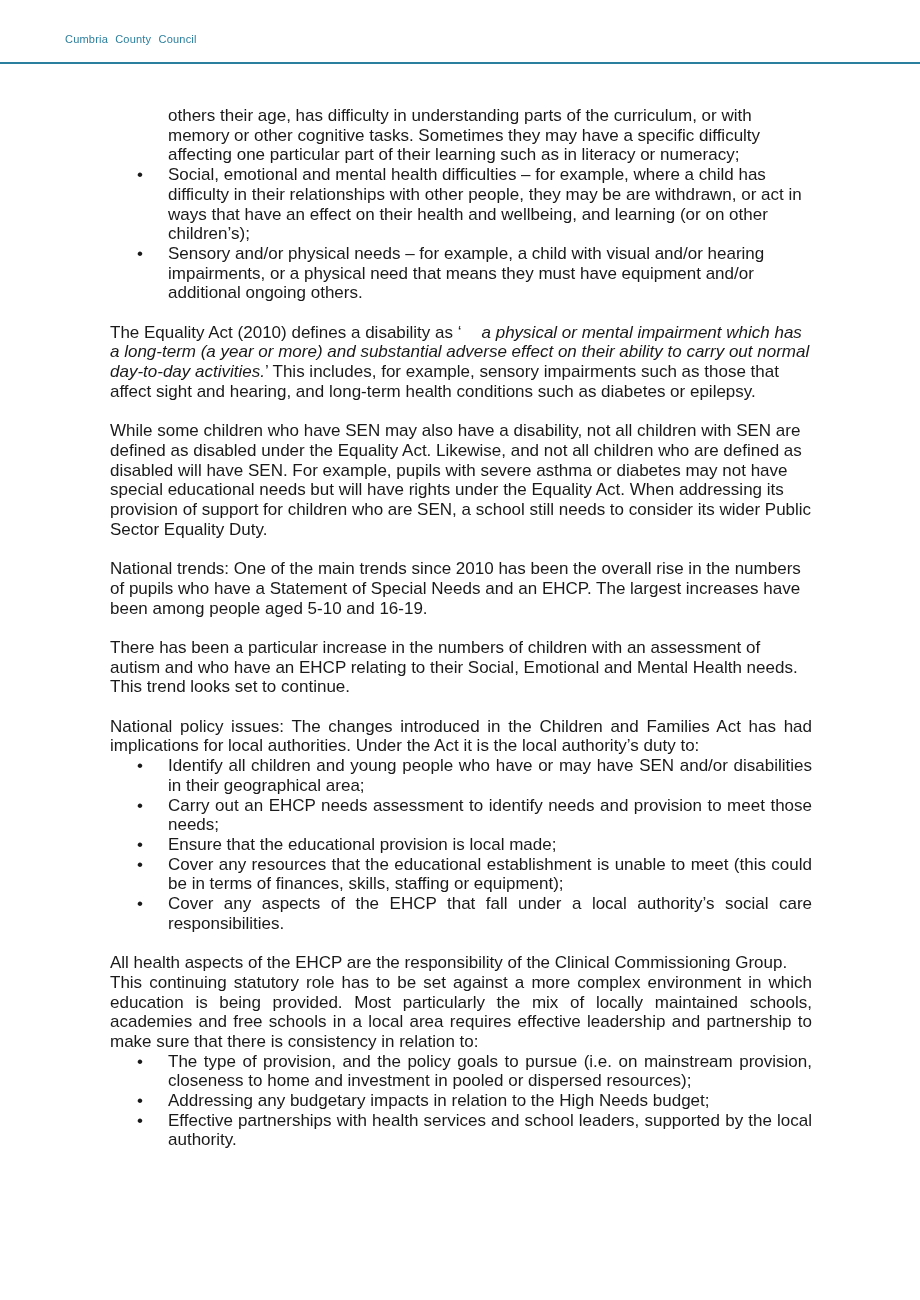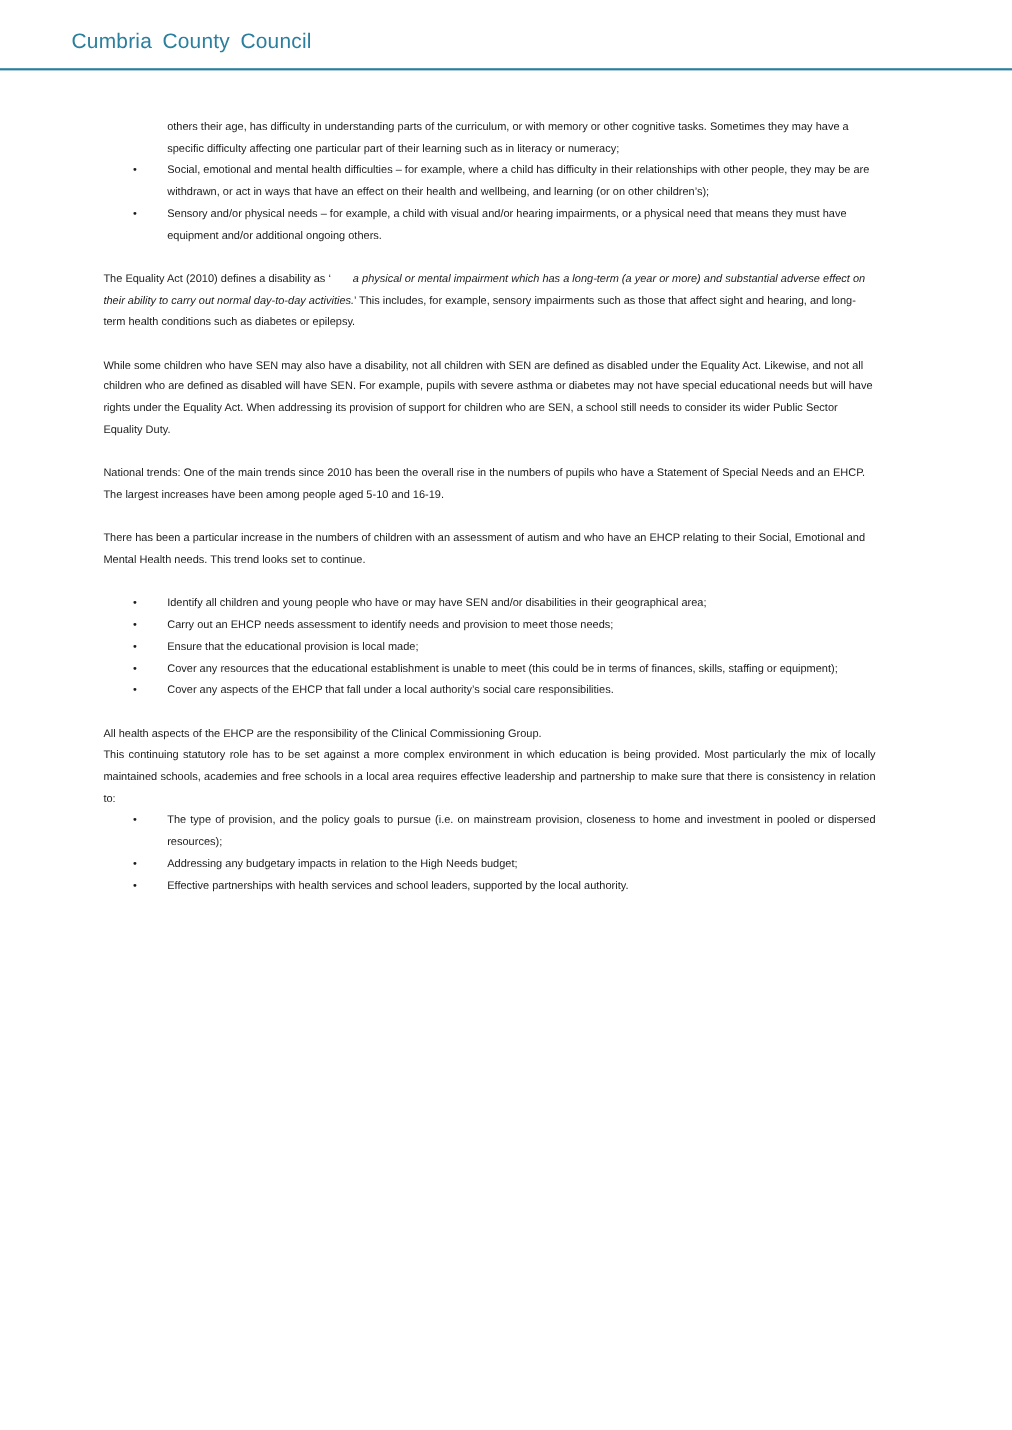--- a/index.html
+++ b/index.html
@@ -9,38 +9,38 @@
     height: 1300px;
     background: #ffffff;
     overflow: hidden;
     font-family: "Liberation Sans", "DejaVu Sans", sans-serif;
     color: #1a1a1a;
   }
   .header-title {
     position: absolute;
     left: 65px;
     top: 30px;
-    font-size: 19px;
+    font-size: 11px;
     line-height: 18px;
     word-spacing: 4px;
     letter-spacing: 0.2px;
   }
   .header-rule {
     position: absolute;
     left: 0;
     top: 62px;
     width: 920px;
     height: 2px;
   }
   .content {
     position: absolute;
-    left: 94px;
+    left: 110px;
     top: 106px;
     width: 702px;
-    font-size: 10px;
+    font-size: 17px;
     line-height: 19.7px;
   }
   .content p, .content ul {
     margin: 0 0 19.7px 0;
     padding: 0;
   }
   .content p.tight, .content ul.tight { margin-bottom: 0; }
   .content .justify { text-align: justify; }
   .content ul { list-style: none; }
   .content li {
@@ -66,20 +66,21 @@
   <div class="content">
       <ul>
         <li class="nobullet"><span>others their age, has difficulty in understanding parts of the curriculum, or with memory or other cognitive tasks. Sometimes they may have a specific difficulty affecting one particular part of their learning such as in literacy or numeracy;</span></li>
         <li><span>Social, emotional and mental health difficulties – for example, where a child has difficulty in their relationships with other people, they may be are withdrawn, or act in ways that have an effect on their health and wellbeing, and learning (or on other children’s);</span></li>
         <li><span>Sensory and/or physical needs – for example, a child with visual and/or hearing impairments, or a physical need that means they must have equipment and/or additional ongoing others.</span></li>
       </ul>
       <p><span>The Equality Act (2010) defines a disability as ‘</span><span class="i">a physical or mental impairment which has a long-term (a year or more) and substantial adverse effect on their ability to carry out normal day-to-day activities.</span><span>’  This includes, for example, sensory impairments such as those that affect sight and hearing, and long-term health conditions such as diabetes or epilepsy.</span></p>
       <p><span>While some children who have SEN may also have a disability, not all children with SEN are defined as disabled under the Equality Act. Likewise, and not all children who are defined as disabled will have SEN.  For example, pupils with severe asthma or diabetes may not have special educational needs but will have rights under the Equality Act. When addressing its provision of support for children who are SEN, a school still needs to consider its wider Public Sector Equality Duty.</span></p>
       <p><span class="b">National trends:</span><span> One of the main trends since 2010 has been the overall rise in the numbers of pupils who have a Statement of Special Needs and an EHCP. The largest increases have been among people aged 5-10 and 16-19.</span></p>
       <p><span>There has been a particular increase in the numbers of children with an assessment of autism and who have an EHCP relating to their Social, Emotional and Mental Health needs. This trend looks set to continue.</span></p>
+      <p class="justify tight"><span class="b">National policy issues:</span><span> The changes introduced in the Children and Families Act has had implications for local authorities. Under the Act it is the local authority’s duty to:</span></p>
       <ul>
         <li class="justify"><span>Identify all children and young people who have or may have SEN and/or disabilities in their geographical area;</span></li>
         <li class="justify"><span>Carry out an EHCP needs assessment to identify needs and provision to meet those needs;</span></li>
         <li class="justify"><span>Ensure that the educational provision is local made;</span></li>
         <li class="justify"><span>Cover any resources that the educational establishment is unable to meet (this could be in terms of finances, skills, staffing or equipment);</span></li>
         <li class="justify"><span>Cover any aspects of the EHCP that fall under a local authority’s social care responsibilities.</span></li>
       </ul>
       <p class="tight"><span>All health aspects of the EHCP are the responsibility of the Clinical Commissioning Group.</span></p>
       <p class="justify tight"><span>This continuing statutory role has to be set against a more complex environment in which education is being provided. Most particularly the mix of locally maintained schools, academies and free schools in a local area requires effective leadership and partnership to make sure that there is consistency in relation to:</span></p>
       <ul>

